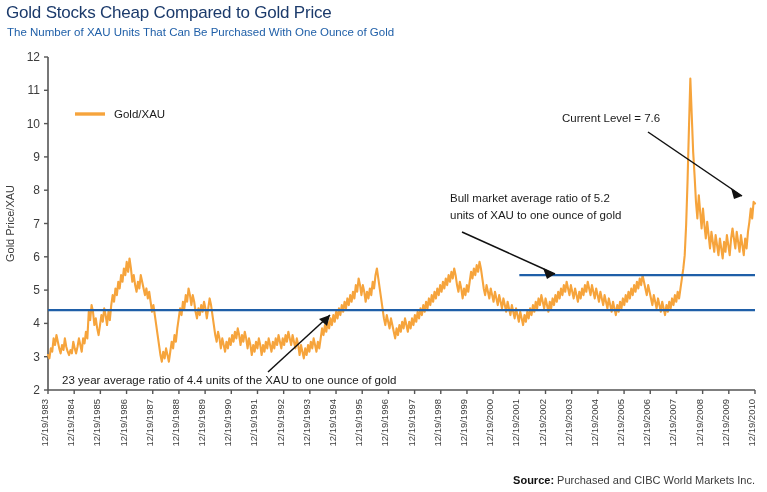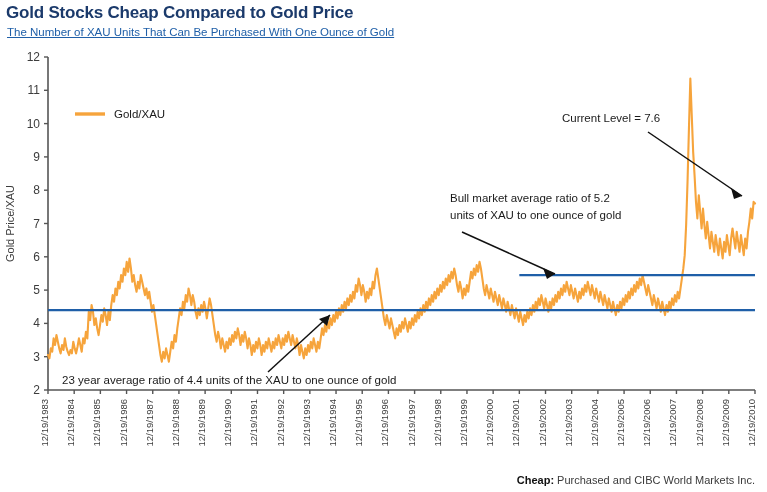--- a/index.html
+++ b/index.html
@@ -17,34 +17,33 @@
   #root {
     position: relative;
     width: 767px;
     height: 492px;
   }
   .title {
     position: absolute;
     left: 6px;
     top: 3px;
     font-size: 17px;
-    font-weight: bold;
+    font-weight: normal;
     color: #1B3A6B;
     letter-spacing: -0.2px;
     white-space: nowrap;
   }
   .subtitle {
     position: absolute;
     left: 7px;
     top: 26px;
     font-size: 11.5px;
     font-weight: normal;
     color: #1F5FA8;
     white-space: nowrap;
-    text-decoration: underline;
   }
   .chart-svg {
     position: absolute;
     left: 0;
     top: 0;
   }
   .source {
     position: absolute;
     right: 12px;
     bottom: 6px;
@@ -177,16 +176,16 @@
       <text x="450" y="202" class="annot-text" text-anchor="start">Bull market average ratio of 5.2</text>
       <text x="450" y="219" class="annot-text" text-anchor="start">units of XAU to one ounce of gold</text>
       <line x1="462" y1="232" x2="555" y2="274" stroke="#111" stroke-width="1.5"></line>
       <polygon points="555,274 543,268 547,279" fill="#111"></polygon>
       <text x="62" y="384" class="annot-text" text-anchor="start">23 year average ratio of 4.4 units of the XAU to one ounce of gold</text>
       <line x1="268" y1="372" x2="330" y2="315" stroke="#111" stroke-width="1.5"></line>
       <polygon points="330,315 319,319 327,326" fill="#111"></polygon>
     </svg>
 
   <div class="source">
-    <b>Cheap:</b><span> Purchased and CIBC World Markets Inc.</span>
+    <b>Source:</b><span> Purchased and CIBC World Markets Inc.</span>
   </div>
 
 </div>
 
 </body></html>

